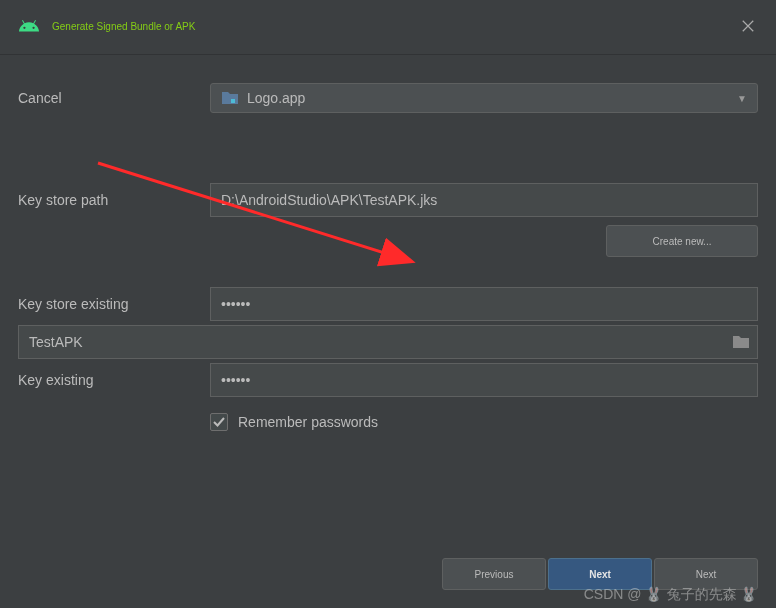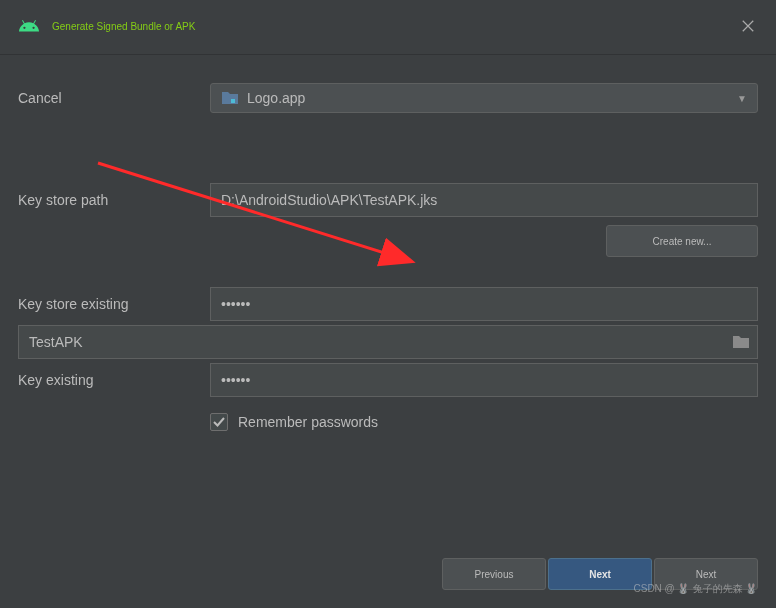--- a/index.html
+++ b/index.html
@@ -114,23 +114,23 @@
     }
     .footer .btn { min-width: 104px; }
     .btn.primary {
       background: #365880;
       border-color: #4c708c;
       color: #e5e5e5;
       font-weight: 600;
     }
     .watermark {
       position: absolute;
-      bottom: 12px; right: 18px;
+      bottom: 4px; right: 18px;
       color: rgba(200,200,200,0.55);
-      font-size: 10px;
+      font-size: 14px;
       pointer-events: none;
     }
     .arrow-annot {
       position: absolute;
       left: 90px; top: 155px;
       pointer-events: none;
     }
     .sep {
       border-top: 1px solid #313335;
       margin: 6px 0 18px 0;

